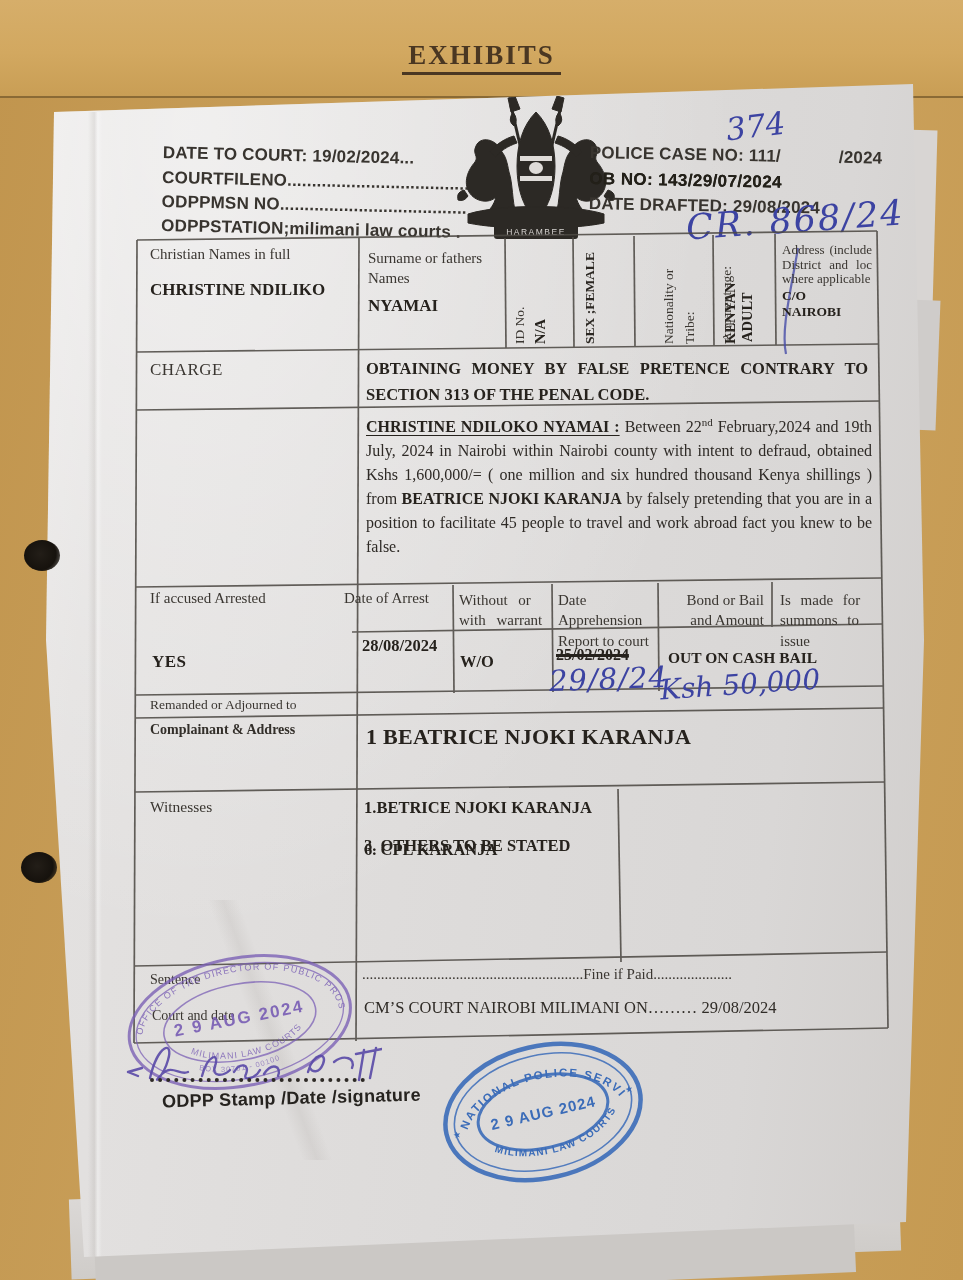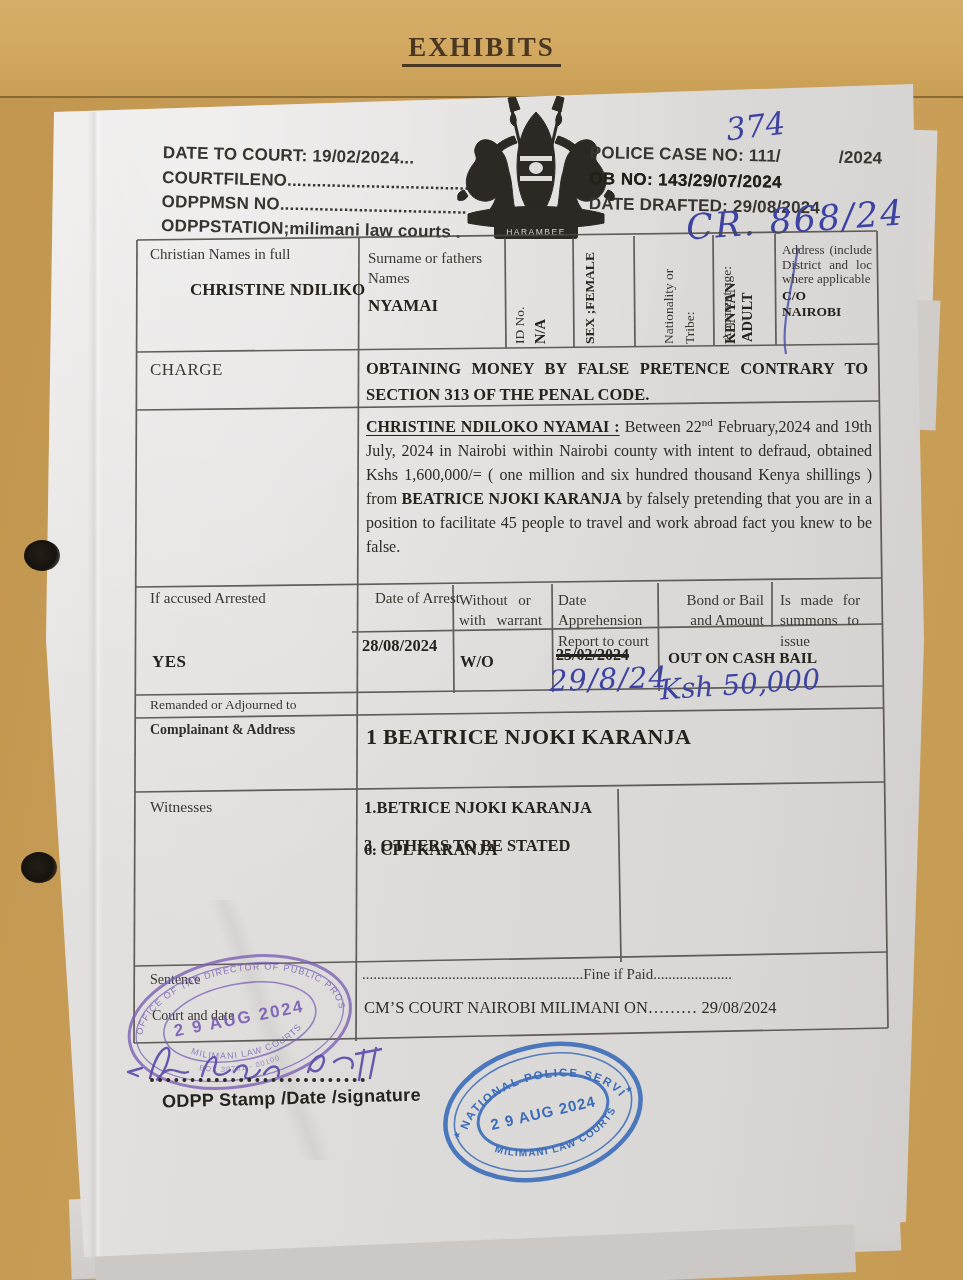--- a/index.html
+++ b/index.html
@@ -9,21 +9,21 @@
     font-family:"Liberation Serif", serif;color:#34302c;
   }
   .abs{position:absolute;}
   
   .folder-strip{
     left:0;top:0;width:963px;height:96px;
     background:linear-gradient(180deg,#d6ae6a 0%,#d2a860 55%,#c99e55 100%);
     border-bottom:2px solid #8a6a35;
   }
   .exhibits{
-    left:0;top:32px;width:963px;text-align:center;
+    left:0;top:40px;width:963px;text-align:center;
     font-family:"Liberation Serif",serif;font-weight:bold;font-size:27px;
     letter-spacing:2px;color:#4a3722;
   }
   .exhibits span{border-bottom:3px solid #4a3722;padding:0 6px 2px 6px;}
   
   .sheet{background:#d8d5d3;}
   
   .paper{
     left:0;top:0;width:963px;height:1280px;
     background:
@@ -137,21 +137,21 @@
       <line x1="453" y1="585" x2="454" y2="693"></line>
       <line x1="552" y1="584" x2="553" y2="692"></line>
       <line x1="658" y1="583" x2="659" y2="691"></line>
       <line x1="772" y1="582" x2="772" y2="627"></line>
       <line x1="618" y1="789" x2="621" y2="962"></line>
     </g>
     <path d="M798,248 C790,295 781,330 786,354" stroke="#464ca8" stroke-width="2.2" fill="none" opacity=".8"></path>
   </svg>
 
   <div class="abs serif-label" style="left:150px;top:246px;">Christian Names in full</div>
-  <div class="abs bold-val" style="left:150px;top:280px;font-size:17px;margin-left:40px;">CHRISTINE NDILIKO</div>
+  <div class="abs bold-val" style="left:150px;top:280px;font-size:17px;">CHRISTINE NDILIKO</div>
   <div class="abs serif-label pre" style="left:368px;top:248px;line-height:1.35;">Surname or fathers
 Names</div>
   <div class="abs bold-val" style="left:368px;top:296px;font-size:17px;">NYAMAI</div>
   <div class="abs vcell" style="left:510px;top:244px;width:60px;height:100px;">
     <span>ID No.</span>
     <span class="vv">N/A</span>
   </div>
   <div class="abs vcell" style="left:580px;top:242px;width:50px;height:102px;font-weight:bold;color:#2b2722;">SEX ;FEMALE</div>
   <div class="abs vcell pre" style="left:639px;top:240px;width:70px;height:104px;">
     <span class="pre">Nationality or
@@ -169,21 +169,21 @@
   </div>
 
   <div class="abs" style="left:150px;top:360px;font-size:17px;letter-spacing:.5px;color:#3a3631;">CHARGE</div>
   <div class="abs just bold-val" style="left:366px;top:356px;width:502px;font-size:16.5px;line-height:1.6;">OBTAINING MONEY BY FALSE PRETENCE CONTRARY TO SECTION 313 OF THE PENAL CODE.</div>
 
   <div class="abs just" style="left:366px;top:414px;width:506px;font-size:16px;line-height:1.5;color:#2e2a26;">
     <span class="bold-val" style="text-decoration:underline;text-underline-offset:3px;">CHRISTINE NDILOKO NYAMAI  :</span><span> Between 22</span><sup style="font-size:11px;">nd</sup><span> February,2024 and 19th July, 2024 in Nairobi within Nairobi county with intent to defraud, obtained Kshs 1,600,000/= ( one million and six hundred thousand Kenya shillings ) from </span><span class="bold-val">BEATRICE NJOKI KARANJA</span><span> by falsely pretending that you are in a position to facilitate 45 people to travel and work abroad fact you knew to be false.</span>
   </div>
 
   <div class="abs serif-label" style="left:150px;top:590px;">If accused Arrested</div>
-  <div class="abs serif-label" style="left:375px;top:590px;">Date of Arrest</div>
+  <div class="abs serif-label" style="left:344px;top:590px;">Date of Arrest</div>
   <div class="abs serif-label pre" style="left:459px;top:590px;width:88px;word-spacing:7px;line-height:1.35;">Without or
 with warrant</div>
   <div class="abs serif-label pre" style="left:558px;top:590px;width:98px;line-height:1.35;">Date
 Apprehension
 Report to court</div>
   <div class="abs serif-label pre" style="left:668px;top:590px;width:96px;line-height:1.35;text-align:right;">Bond or Bail
 and Amount</div>
   <div class="abs serif-label pre" style="left:780px;top:590px;width:92px;word-spacing:6px;line-height:1.35;">Is made for
 summons to
 issue</div>

